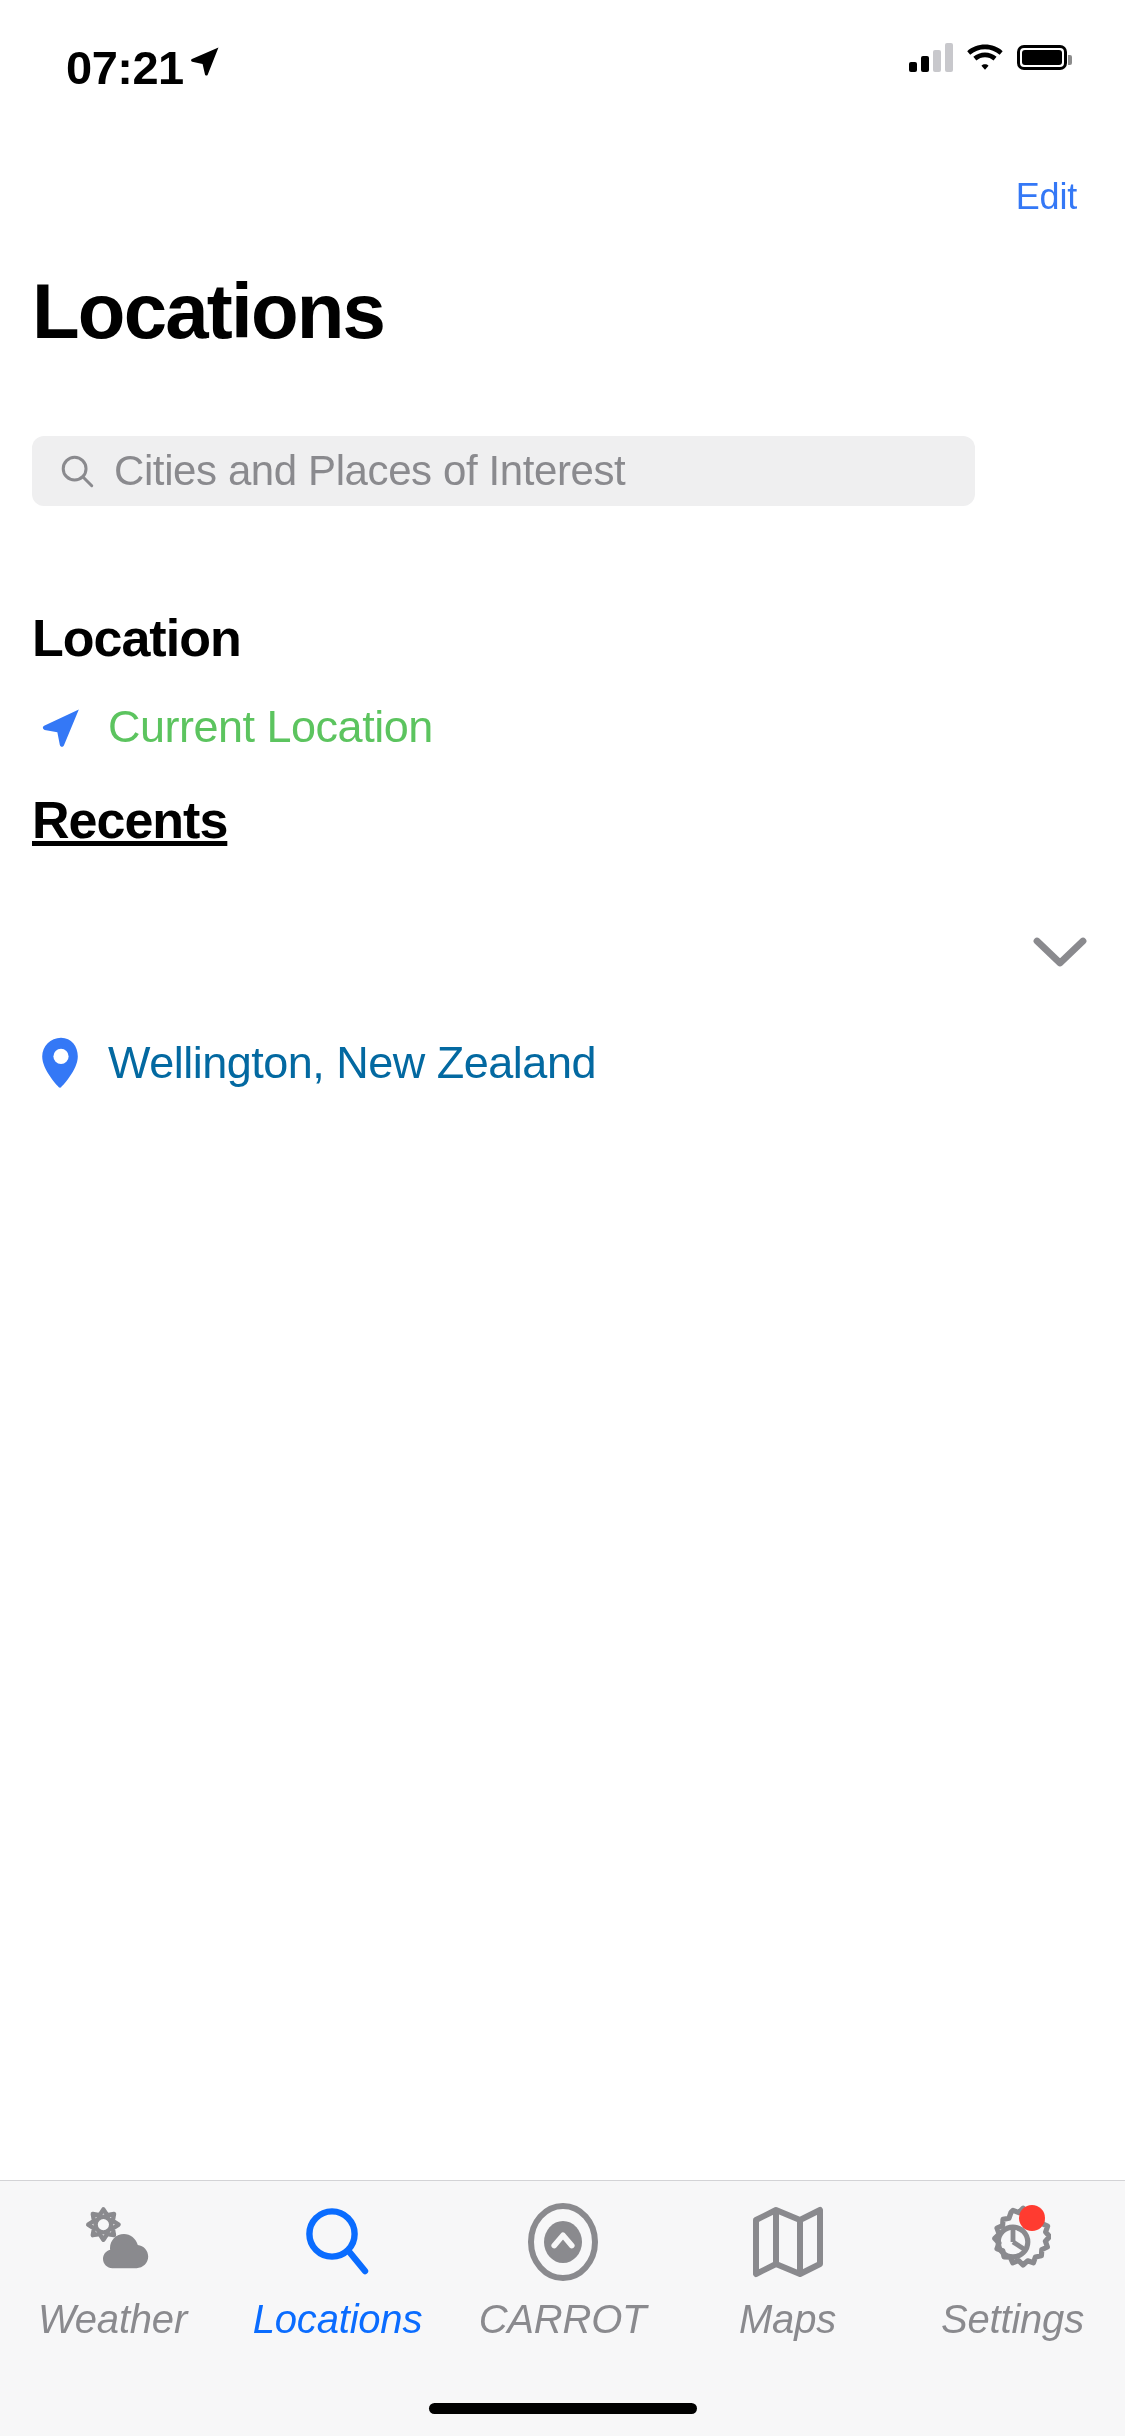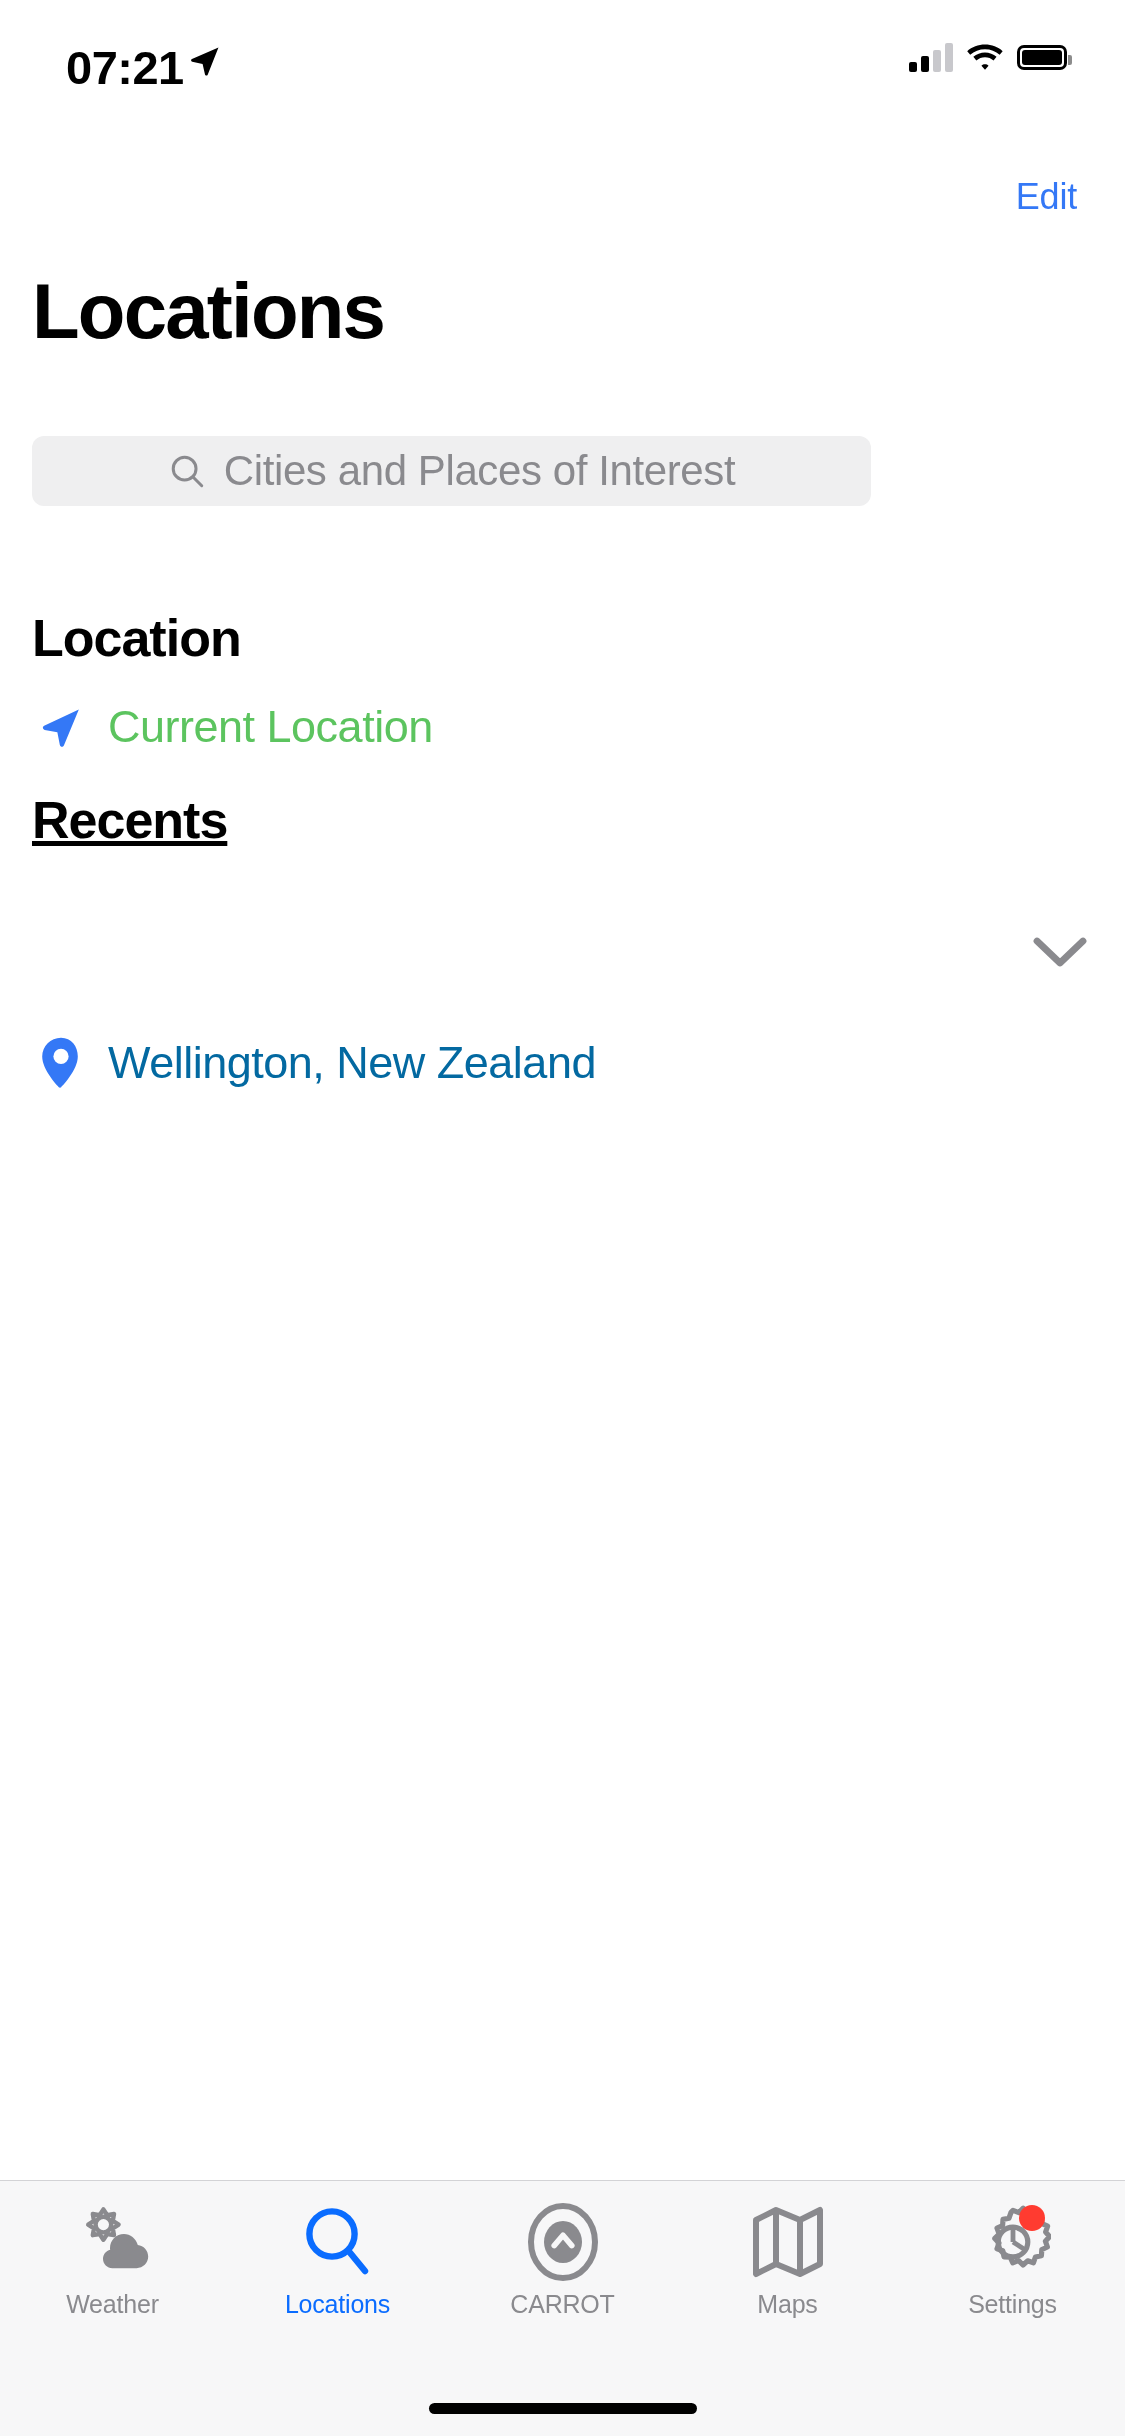--- a/index.html
+++ b/index.html
@@ -55,23 +55,23 @@
   
   .page-title{
     position:absolute; left:32px; top:272px;
     font-size:78px; font-weight:bold; color:#000; letter-spacing:-1.8px;
     line-height:1;
   }
 
   
   .search-field{
     position:absolute; left:32px; top:436px;
-    width:839px; height:70px;
+    width:943px; height:70px;
     background:#EFEFF0; border-radius:12px;
-    display:flex; align-items:center; padding:0 26px;justify-content:center;
+    display:flex; align-items:center; padding:0 26px;
   }
   .search-icon{ width:38px; height:38px; flex:0 0 auto; margin-right:18px; }
   .search-placeholder{
     font-size:42px; color:#8A8A8E; letter-spacing:-0.4px;
   }
 
   
   .section-header{
     position:absolute; left:32px;
     font-size:52px; font-weight:bold; color:#000; letter-spacing:-1px;
@@ -109,21 +109,21 @@
   }
   .tab-item{
     width:225px; display:flex; flex-direction:column; align-items:center;
     cursor:pointer; position:relative;
   }
   .tab-icon{
     height:78px; width:92px; display:flex; align-items:center; justify-content:center;
     position:relative;
   }
   .tab-label{
-    margin-top:9px; font-size:25px; color:#8A8A8E; letter-spacing:-0.2px;
+    margin-top:16px; font-size:40px; color:#8A8A8E; letter-spacing:-0.2px;font-style:italic;
   }
   .tab-item.active .tab-label{ color:#0A6CFF; }
   .badge-dot{
     position:absolute; right:14px; top:2px;
     width:26px; height:26px; border-radius:50%; background:#FF3B30;
   }
 
   
   .home-indicator{
     position:absolute; bottom:22px; left:50%; transform:translateX(-50%);

